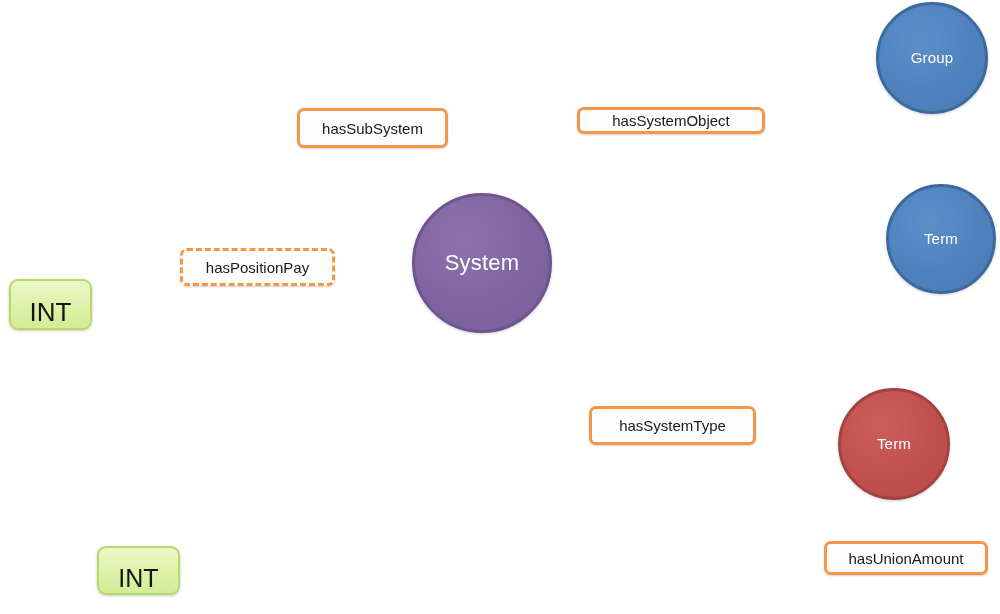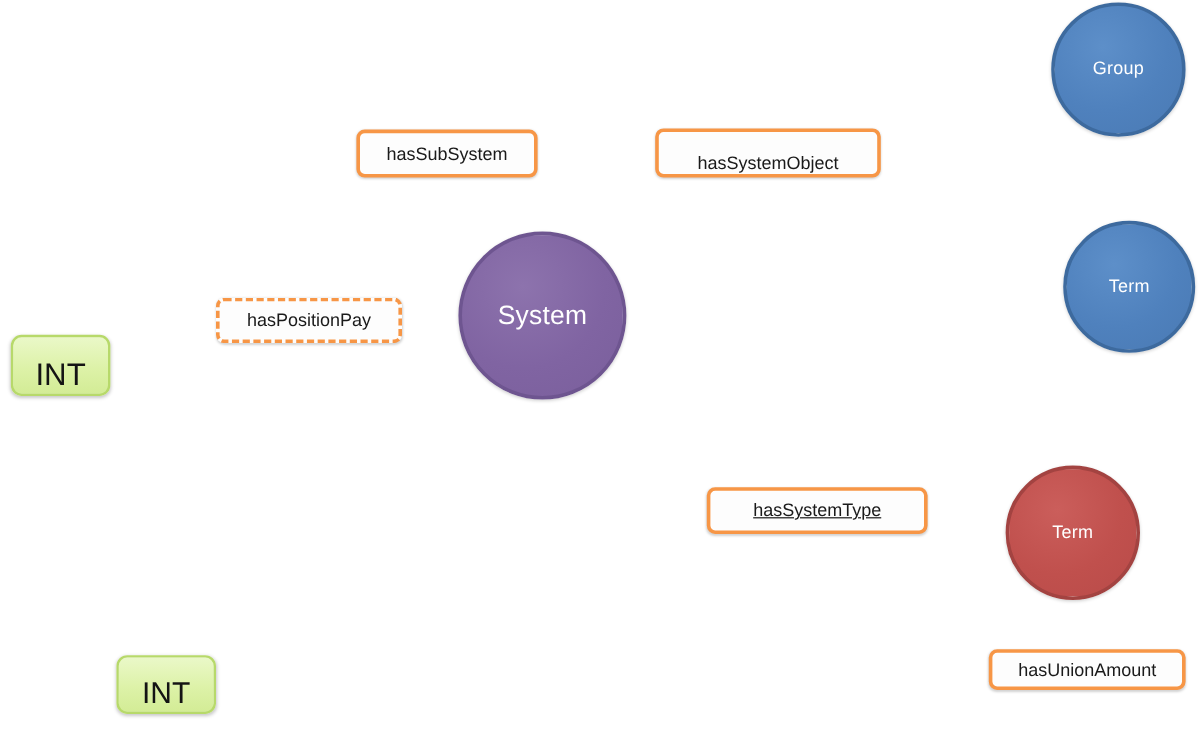--- a/index.html
+++ b/index.html
@@ -94,49 +94,49 @@
     color: #141414;
     box-shadow: 0 1px 3px rgba(0,0,0,0.22);
     user-select: none;
   }
 </style>
 </head>
 <body>
 
 <div id="canvas">
 
-  <div class="node-circle circle-purple" style="left:382px; top:193px; width:140px; height:140px; font-size:22px;">
+  <div class="node-circle circle-purple" style="left:412px; top:193px; width:140px; height:140px; font-size:22px;">
     <span class="node-label">System</span>
   </div>
 
   <div class="node-circle circle-blue" style="left:876px; top:2px; width:112px; height:112px; font-size:15px;">
     <span class="node-label">Group</span>
   </div>
 
   <div class="node-circle circle-blue" style="left:886px; top:184px; width:110px; height:110px; font-size:15px;">
     <span class="node-label">Term</span>
   </div>
 
   <div class="node-circle circle-red" style="left:838px; top:388px; width:112px; height:112px; font-size:15px;">
     <span class="node-label">Term</span>
   </div>
 
   <div class="prop-box prop-solid" style="left:297px; top:108px; width:151px; height:40px;">
     <span>hasSubSystem</span>
   </div>
 
-  <div class="prop-box prop-solid" style="left:546px; top:107px; width:188px; height:41px;align-items:flex-end;">
+  <div class="prop-box prop-solid" style="left:577px; top:107px; width:188px; height:27px;">
     <span>hasSystemObject</span>
   </div>
 
   <div class="prop-box prop-dashed" style="left:180px; top:248px; width:155px; height:38px;">
     <span>hasPositionPay</span>
   </div>
 
-  <div class="prop-box prop-solid" style="left:589px; top:406px; width:184px; height:39px;text-decoration:underline;">
+  <div class="prop-box prop-solid" style="left:589px; top:406px; width:167px; height:39px;">
     <span>hasSystemType</span>
   </div>
 
 
   <div class="prop-box prop-solid" style="left:824px; top:541px; width:164px; height:34px;">
     <span>hasUnionAmount</span>
   </div>
 
   <div class="type-box" style="left:9px; top:279px; width:83px; height:51px; font-size:26px;">
     <span>INT</span>

